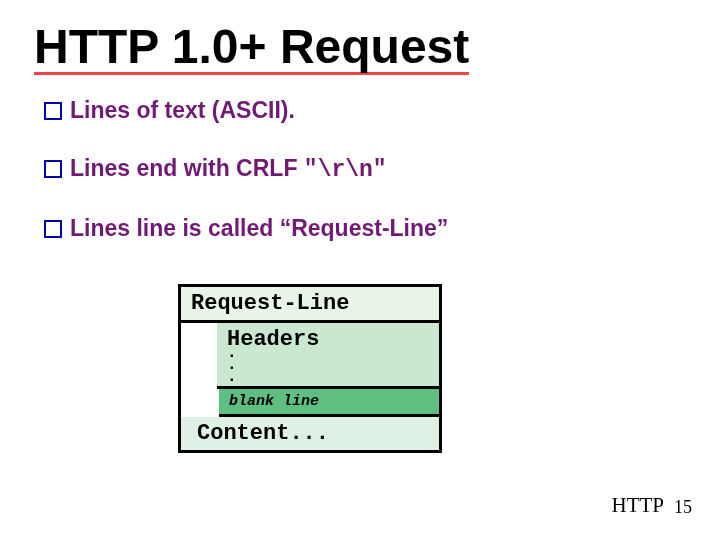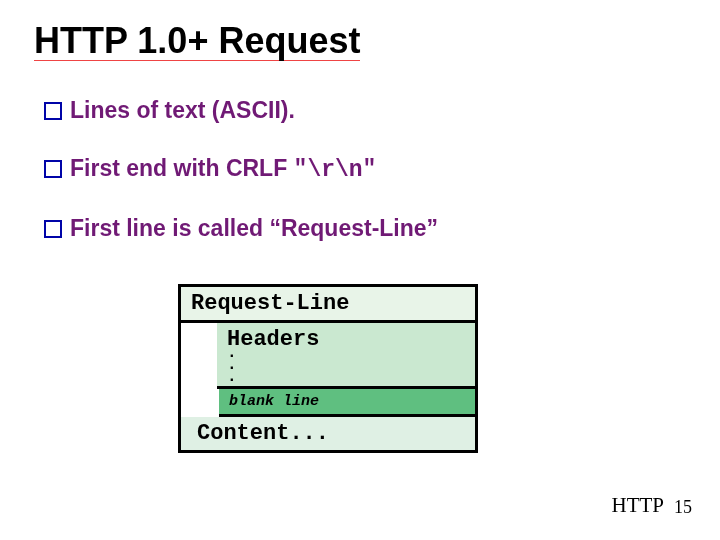--- a/index.html
+++ b/index.html
@@ -16,23 +16,23 @@
     position: relative;
     width: 720px;
     height: 540px;
     box-sizing: border-box;
   }
   .title {
     position: absolute;
     left: 34px;
     top: 22px;
     font-family: "Comic Sans MS", "Comic Sans", cursive, sans-serif;
-    font-size: 36px;
+    font-size: 48px;
     font-weight: bold;
-    border-bottom: 1px solid #ef4444;
+    border-bottom: 3px solid #ef4444;
     padding-bottom: 0px;
     line-height: 1.05;
   }
   .bullets {
     position: absolute;
     left: 44px;
     top: 96px;
     width: 600px;
   }
   .bullet {
@@ -57,21 +57,21 @@
     line-height: 1.3;
   }
   .mono {
     font-family: "Courier New", Courier, monospace;
     font-weight: bold;
   }
   .diagram {
     position: absolute;
     left: 178px;
     top: 284px;
-    width: 300px;
+    width: 264px;
     border: 3px solid #000;
     box-sizing: border-box;
   }
   .diagram .row {
     border-bottom: 3px solid #000;
     padding: 4px 10px;
     box-sizing: border-box;
   }
   .diagram .row:last-child {
     border-bottom: none;
@@ -139,26 +139,26 @@
   <div class="title">HTTP 1.0+ Request</div>
 
   <div class="bullets">
     <div class="bullet">
       <span class="box"></span>
       <span class="text">Lines of text (ASCII).</span>
     </div>
     <div class="bullet">
       <span class="box"></span>
       <span class="text">
-        <span>First end with CRLF  </span><span class="mono">"\r\n"</span>
+        <span>Lines end with CRLF  </span><span class="mono">"\r\n"</span>
       </span>
     </div>
     <div class="bullet">
       <span class="box"></span>
-      <span class="text">First line is called “Request-Line”</span>
+      <span class="text">Lines line is called “Request-Line”</span>
     </div>
   </div>
 
   <div class="diagram">
     <div class="row r-req">Request-Line</div>
     <div class="row r-headers">
       <span>Headers</span>
       <div class="dots" style="white-space:pre;">.
 .
 .</div>

